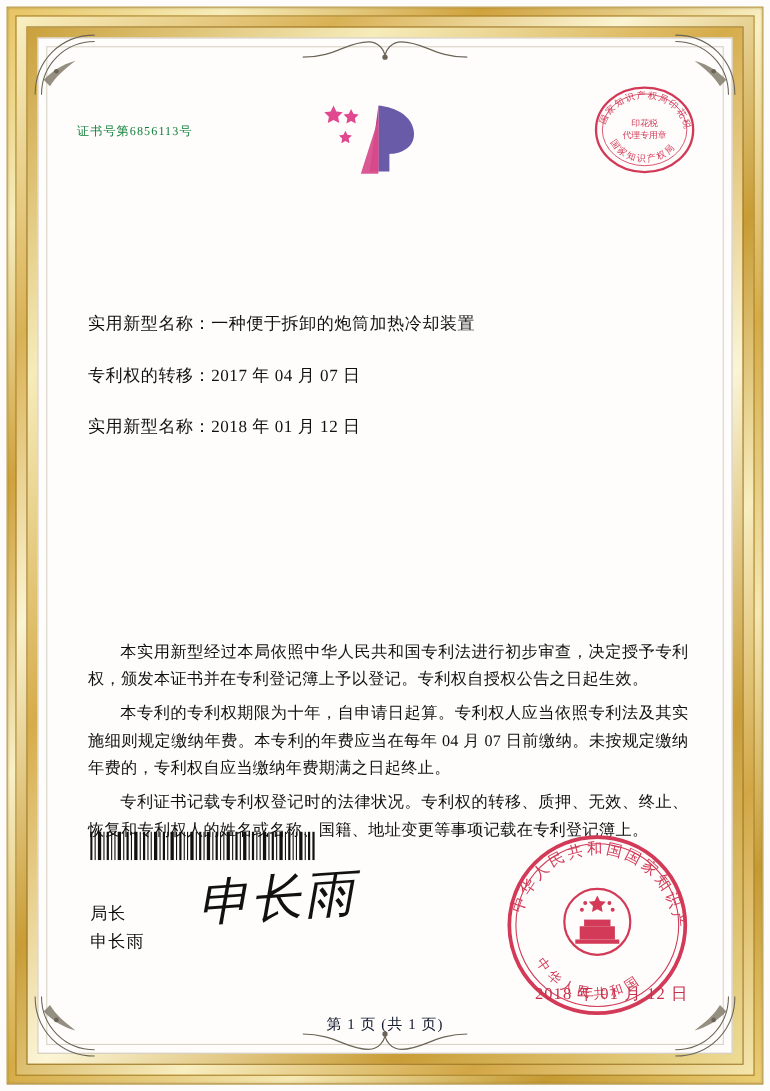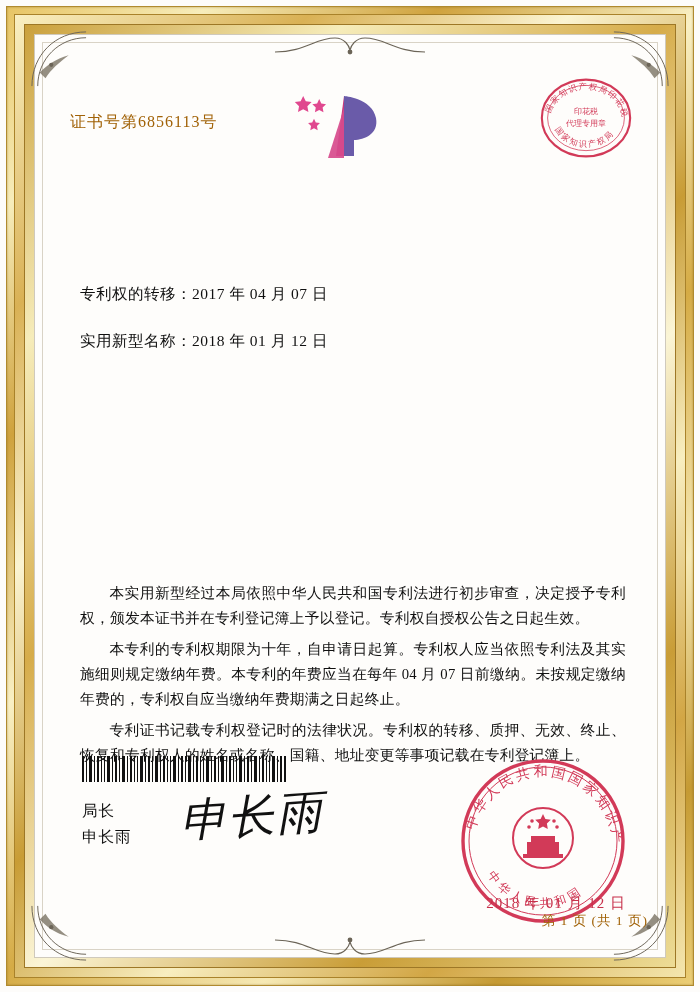--- a/index.html
+++ b/index.html
@@ -56,21 +56,21 @@
   
   .top-flourish{position:absolute;left:50%;top:32px;transform:translateX(-50%);width:150px;height:28px;}
   .bottom-flourish{position:absolute;left:50%;bottom:32px;transform:translateX(-50%) scaleY(-1);width:150px;height:28px;}
 
   
   .content{
     position:absolute;left:52px;top:56px;right:52px;bottom:52px;
   }
   .cert-no{
     position:absolute;left:18px;top:56px;
-    font-size:16px;color:#a16207;letter-spacing:1px;
+    font-size:11px;color:#15803d;letter-spacing:1px;
     font-family:"Liberation Serif", serif;
   }
   
   .emblem{
     position:absolute;left:50%;top:22px;transform:translateX(-50%);
     width:140px;height:100px;
   }
   .emblem svg{width:100%;height:100%;display:block;}
   
   .seal-top{
@@ -105,21 +105,21 @@
     letter-spacing:.3px;
   }
   .paragraphs p{margin:0 0 6px 0;text-indent:2em;}
 
   .barcode{
     position:absolute;left:30px;top:700px;width:205px;height:26px;
   }
   .barcode svg{display:block;width:100%;height:100%;}
 
   .sign-block{
-    position:absolute;left:30px;top:742px;
+    position:absolute;left:30px;top:762px;
     font-size:15.5px;line-height:26px;color:#101010;letter-spacing:1px;
   }
   .signature{
     position:absolute;left:128px;top:730px;
     font-family:"Liberation Serif", serif;
     font-size:46px;color:#111;
     font-style:italic;
     transform:rotate(-4deg);
     letter-spacing:2px;
     white-space:nowrap;
@@ -127,22 +127,22 @@
   .seal-bottom{
     position:absolute;right:20px;top:700px;width:170px;height:170px;
   }
   .seal-bottom svg{width:100%;height:100%;display:block;}
   .seal-date{
     position:absolute;right:22px;top:838px;
     font-size:15px;color:#c7304a;letter-spacing:1px;
     font-family:"Liberation Serif", serif;
   }
   .page-foot{
-    position:absolute;left:0;right:0;bottom:10px;
-    text-align:right;font-size:13.5px;color:#a16207;letter-spacing:1px;
+    position:absolute;left:0;right:0;bottom:0;
+    text-align:center;font-size:13.5px;color:#0f172a;letter-spacing:1px;
   }
 </style>
 </head>
 <body>
 
 <div class="page">
 
   <div class="frame-outer"></div>
   <div class="frame-bevel"></div>
   <div class="frame-inner-gold"></div>
@@ -221,20 +221,23 @@
         <text font-size="8.6" fill="#d23a58" font-family="Liberation Serif, serif" letter-spacing="1.8">
           <textPath href="#arcBot" startOffset="10%">国家知识产权局</textPath>
         </text>
         <text x="50" y="46" text-anchor="middle" font-size="8.4" fill="#d23a58" font-family="Liberation Serif, serif">印花税</text>
         <text x="50" y="58" text-anchor="middle" font-size="8.4" fill="#d23a58" font-family="Liberation Serif, serif">代理专用章</text>
       </svg>
     </div>
 
 
     <div class="fields">
+      <div class="field">
+        <span class="lab">实用新型名称：</span><span class="val">一种便于拆卸的炮筒加热冷却装置</span>
+      </div>
       <div class="field">
         <span class="lab">专利权的转移：</span><span class="val">2017 年 04 月 07 日</span>
       </div>
       <div class="field">
         <span class="lab">实用新型名称：</span><span class="val">2018 年 01 月 12 日</span>
       </div>
     </div>
 
     <div class="paragraphs">
       <p>本实用新型经过本局依照中华人民共和国专利法进行初步审查，决定授予专利权，颁发本证书并在专利登记簿上予以登记。专利权自授权公告之日起生效。</p>

